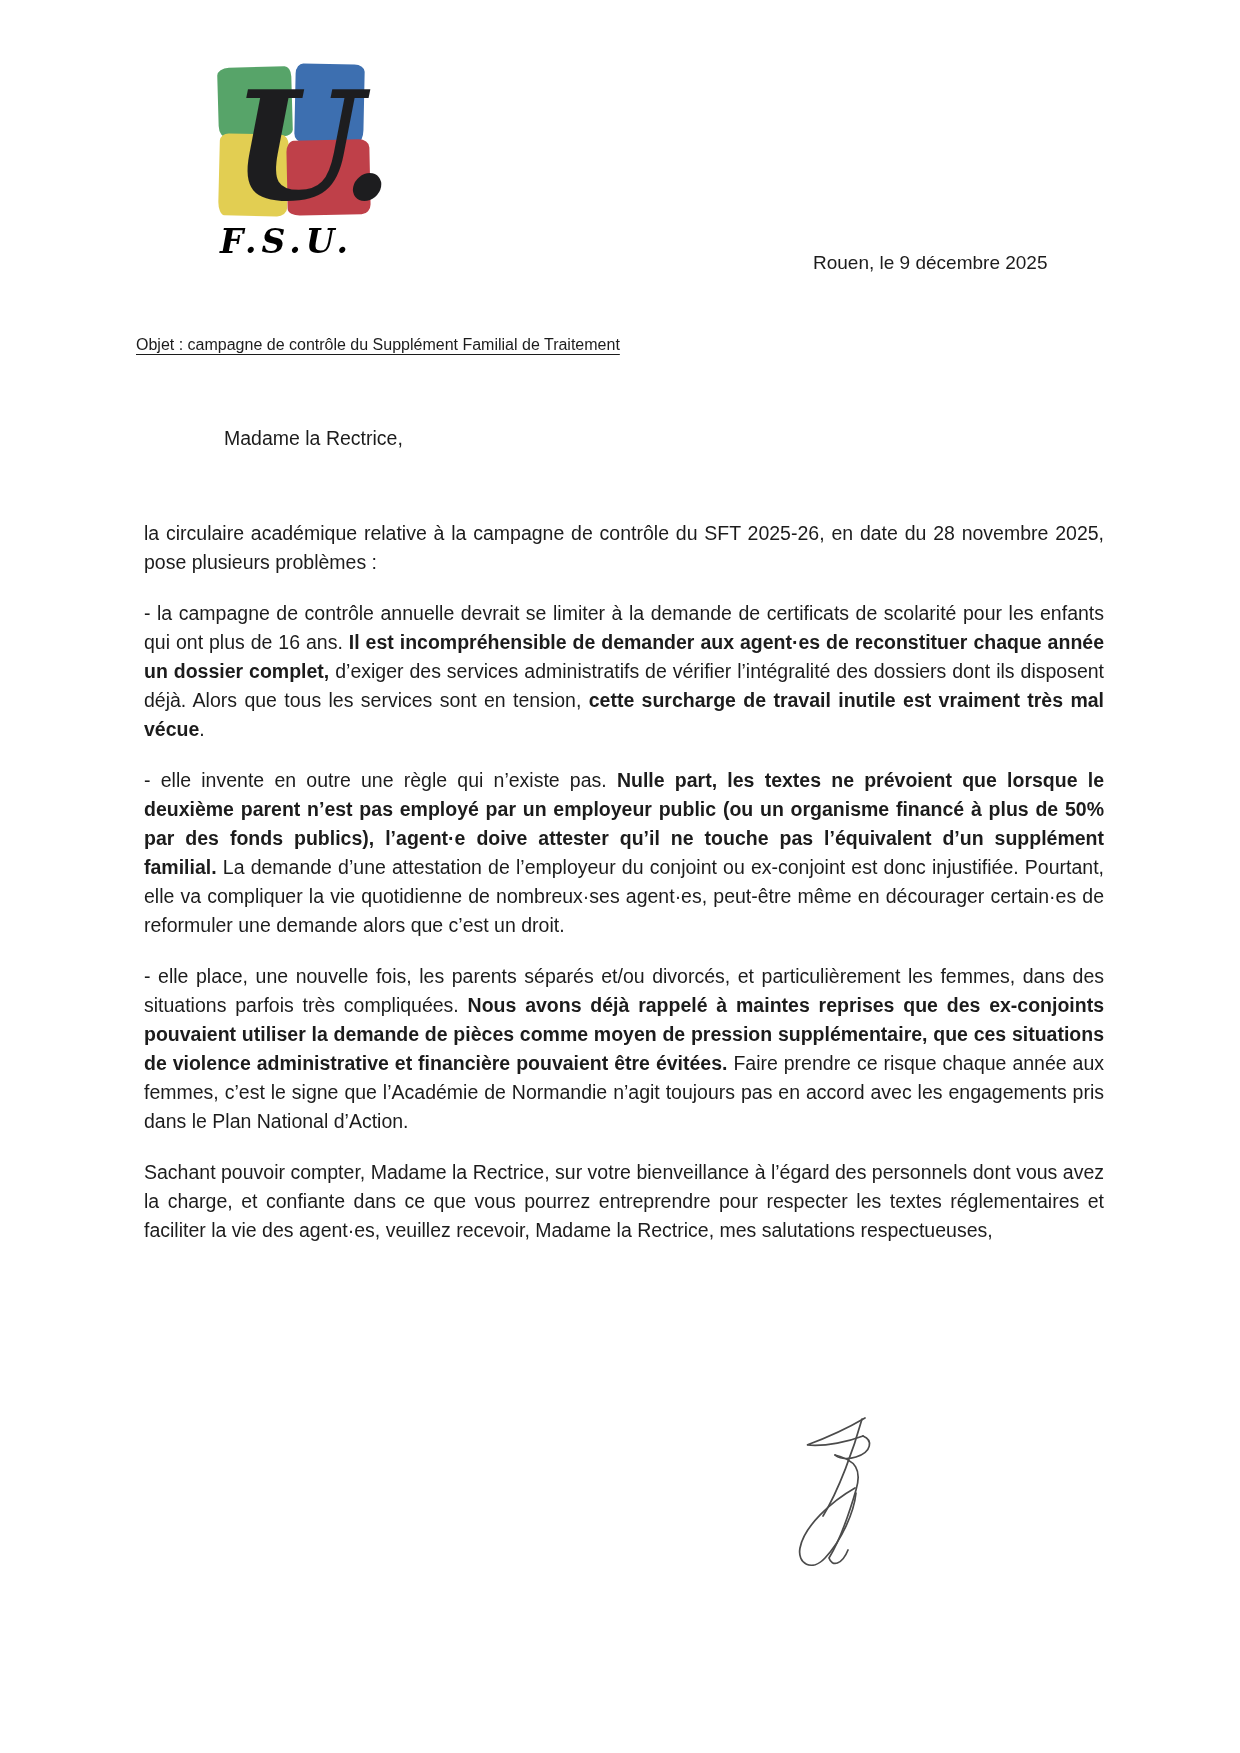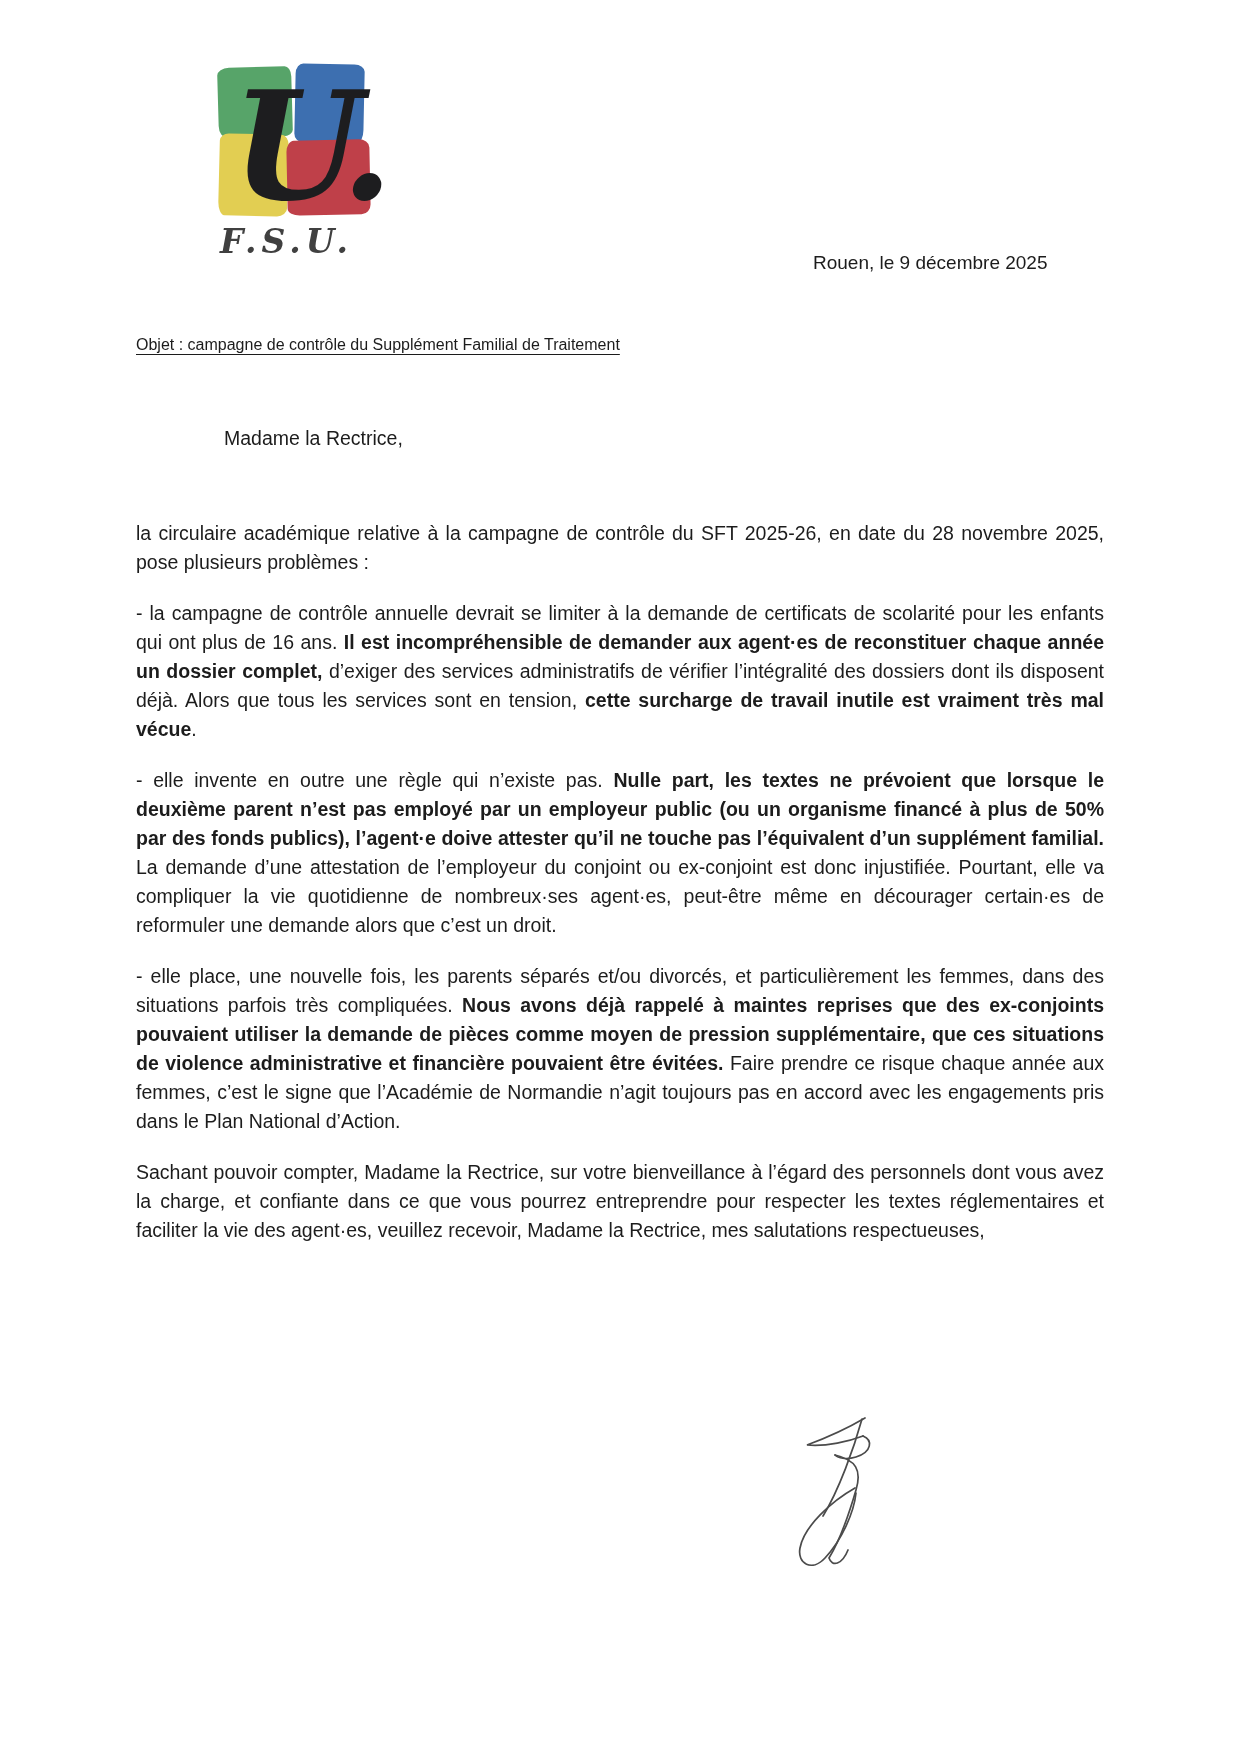--- a/index.html
+++ b/index.html
@@ -29,35 +29,35 @@
     font-family:"DejaVu Serif", serif;
     font-style:italic; font-weight:600;
     font-size:150px; line-height:1;
     color:#1d1d1f; letter-spacing:-8px;
   }
   .logo-org {
     position:absolute; left:2px; top:158px; width:150px;
     font-family:"DejaVu Serif", serif;
     font-style:italic; font-weight:bold;
     font-size:33px; letter-spacing:5px;
-    color:#404040; white-space:nowrap;
+    color:#000000; white-space:nowrap;
   }
 
   
   .date-line  { position:absolute; left:813px; top:252px; font-size:19px; }
   .subject    { position:absolute; left:136px; top:336px; font-size:16px;
                 text-decoration:underline; text-underline-offset:4px; }
   .salutation { position:absolute; left:208px; top:427px; font-size:19.5px;margin-left:16px; }
 
   .letter-body {
     position:absolute; left:136px; top:519px; width:968px;
     font-size:19.5px; line-height:29px;
     text-align:justify; text-justify:inter-word;
   }
-  .para { margin:0 0 22px 0; }
+  .para { margin:0 0 22px 8px; }
   .b    { font-weight:bold; }
 
   .closing {
     position:absolute; left:590px; top:1348px;
     font-size:19.5px; line-height:31px;
   }
 
   .signature-svg { position:absolute; left:792px; top:1406px; }
 </style>
 </head>

